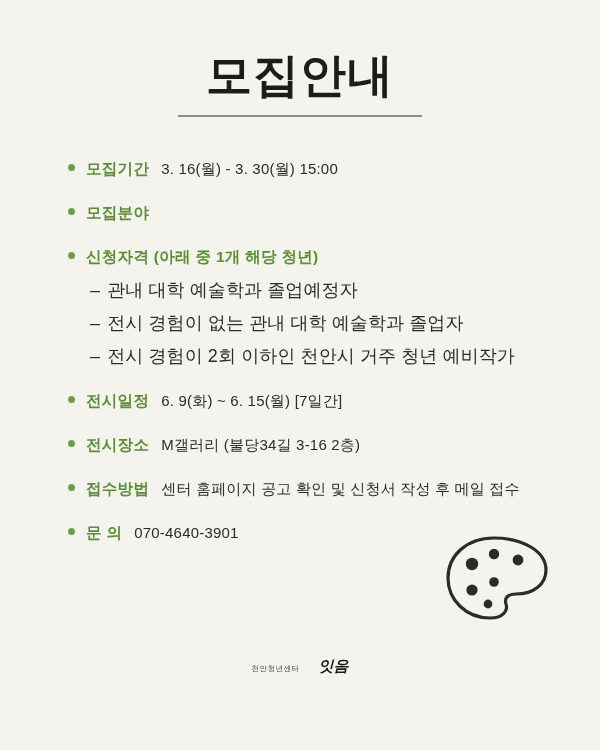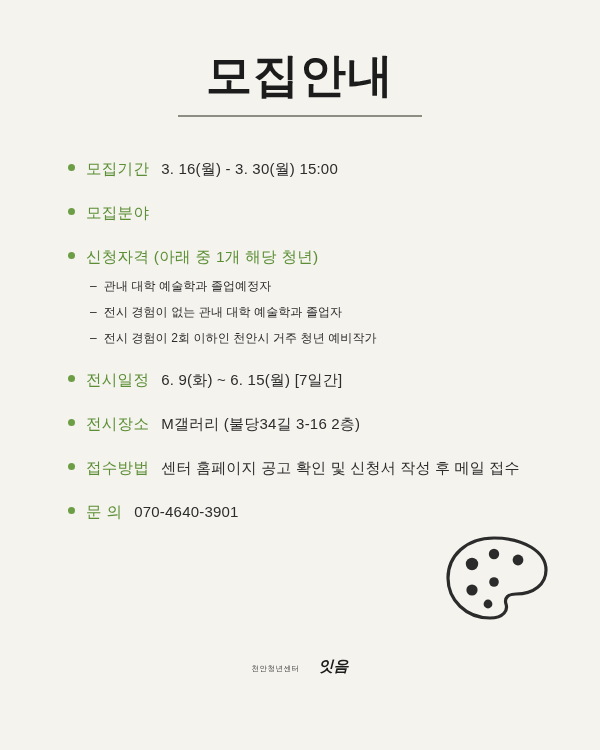--- a/index.html
+++ b/index.html
@@ -71,37 +71,37 @@
     height: 7px;
     border-radius: 50%;
     background: #6d9e46;
     margin-right: 11px;
     flex: 0 0 auto;
     position: relative;
     top: -3px;
   }
   .label {
     color: #5c8f35;
-    font-weight: 400;
+    font-weight: 700;
     font-size: 15.5px;
     white-space: nowrap;
     letter-spacing: 0.3px;
   }
   .value {
     color: #2c2c2c;
     font-size: 15px;
     margin-left: 12px;
     letter-spacing: 0.2px;
   }
   .sub-lines {
     margin-top: 10px;
     padding-left: 22px;
   }
   .sub-line {
-    font-size: 12px;
+    font-size: 18px;
     color: #2c2c2c;
     margin-bottom: 9px;
     letter-spacing: 0.1px;
   }
   .dash { margin-right: 7px; }
 
   
   .palette {
     position: absolute;
     right: 46px;

